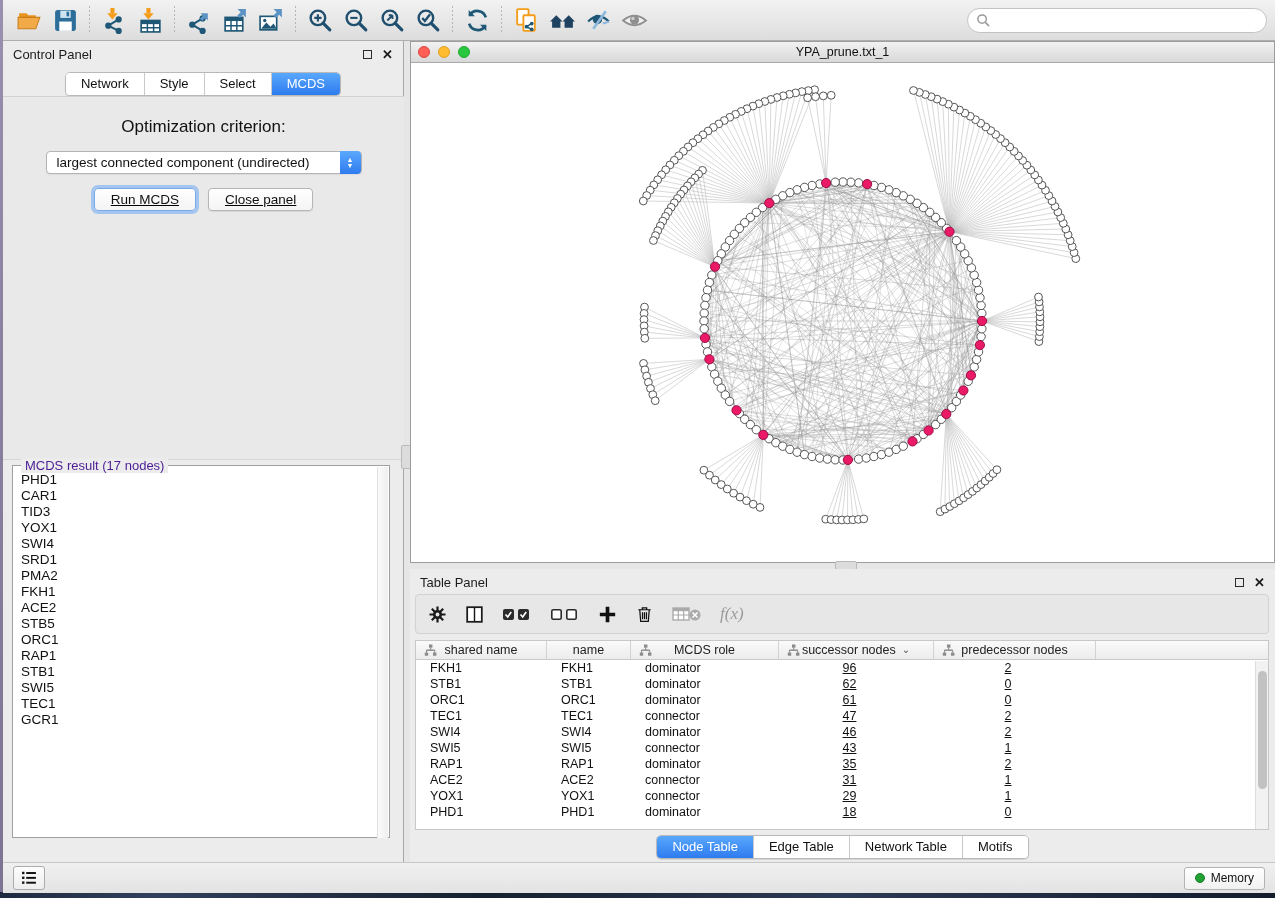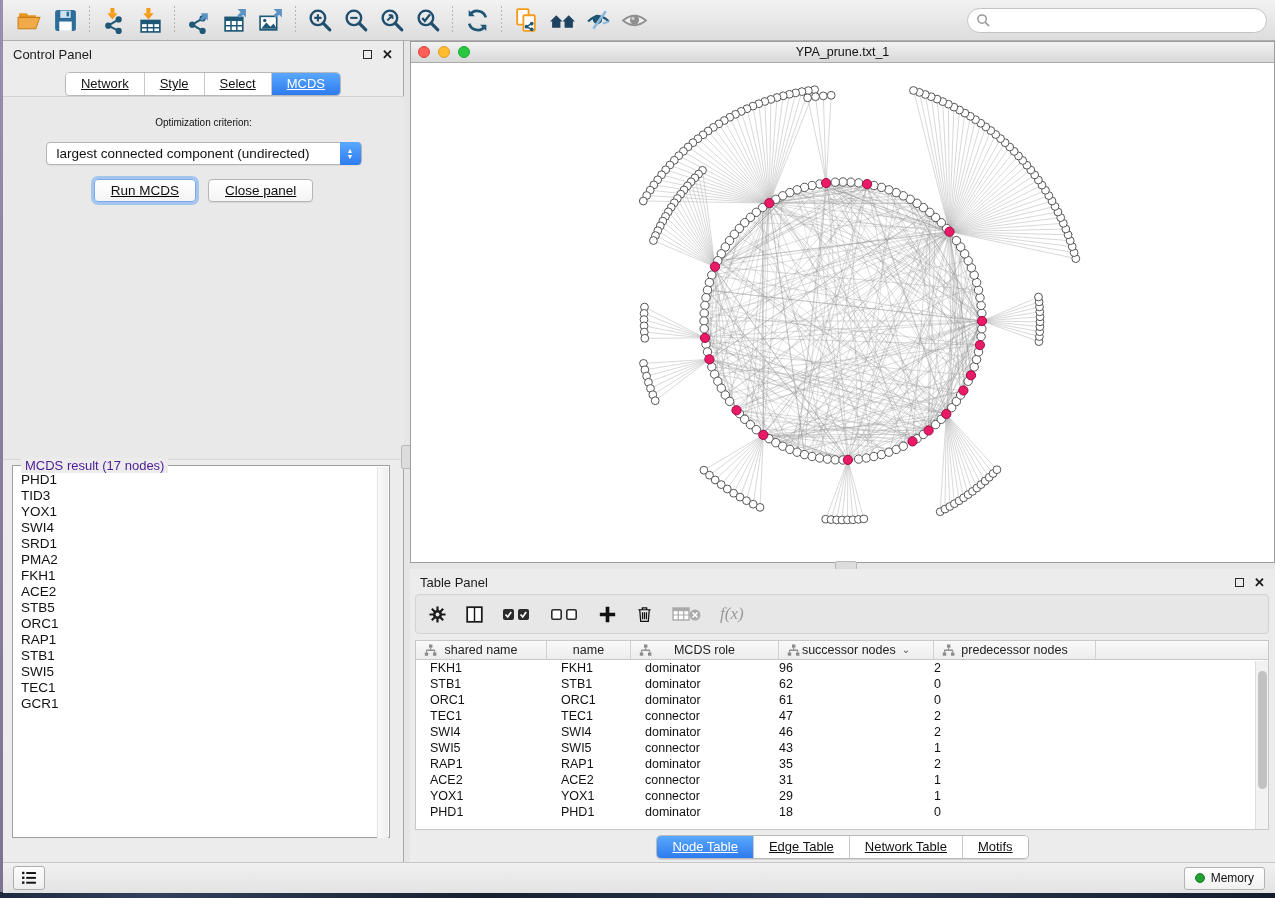--- a/index.html
+++ b/index.html
@@ -30,27 +30,27 @@
   #control-panel { position:absolute; left:3px; top:41px; width:401px; height:821px;
     background:#ececec; border-right:1px solid #a8a8a8; }
   .panel-head { height:26px; display:flex; align-items:center; padding:0 10px; }
   .panel-title { font-size:13px; color:#1c1c1c; }
   .win-btns { margin-left:auto; display:flex; align-items:center; gap:10px; }
   .float-btn { width:9px; height:9px; border:1.5px solid #2b2b2b; display:inline-block; }
   .close-btn { font-size:13px; font-weight:700; color:#1b1b1b; line-height:9px; }
   .seg { display:inline-flex; border:1px solid #b9b9b9; border-radius:5px; overflow:hidden;
     background:#fff; box-shadow:0 1px 1px rgba(0,0,0,.10); }
   .seg .tab { padding:3px 15px; font-size:13px; color:#111; background:#fff;
-    border-left:1px solid #c9c9c9; line-height:16px; white-space:nowrap;text-decoration:underline; }
+    border-left:1px solid #c9c9c9; line-height:16px; white-space:nowrap; }
   .seg .tab:first-child { border-left:none; }
   .seg .tab.active { background:linear-gradient(180deg,#59a8fc,#2e7bef); color:#fff; }
   #cp-tabs-row { display:flex; justify-content:center; margin-top:5px; height:24px; }
   #cp-content { position:absolute; left:0; top:55px; width:401px; height:364px;
     background:#e9e9e9; border-top:1px solid #d2d2d2; border-bottom:1px solid #d6d6d6; }
-  #opt-label { text-align:center; margin-top:20px; font-size:10px; color:#111; }
+  #opt-label { text-align:center; margin-top:20px; font-size:17px; color:#111; }
   #criterion-select { position:relative; margin:14px auto 0; width:316px; height:23px;
     background:#fff; border:1px solid #b4b4b4; border-radius:4px;
     font-size:13.5px; color:#111; line-height:21px; padding-left:10px;
     box-shadow:0 1px 1px rgba(0,0,0,.06); }
   #criterion-stepper { position:absolute; right:0; top:-1px; width:21px; height:23px;
     background:linear-gradient(180deg,#5aa9fd,#2e7bef); border-radius:0 4px 4px 0;
     display:flex; flex-direction:column; align-items:center; justify-content:center; }
   #criterion-stepper span { color:#fff; font-size:7px; line-height:6px; }
   #cp-buttons { display:flex; justify-content:center; gap:12px; margin-top:14px;text-decoration:underline; }
   .mac-btn { height:23px; padding:0 16px; background:linear-gradient(180deg,#ffffff,#f4f4f4);
@@ -101,21 +101,21 @@
     background:#fff; border:1px solid #c8c8c8; overflow:hidden; }
   #tbl-head { display:flex; height:19px; background:linear-gradient(180deg,#fafafa,#ececec);
     border-bottom:1px solid #c9c9c9; }
   .th { position:relative; display:flex; align-items:center; justify-content:center;
     font-size:12.5px; color:#222; border-right:1px solid #d2d2d2; flex:none; }
   .th .hicon { position:absolute; left:8px; top:3px; }
   .th .sort { margin-left:6px; font-size:10px; color:#555; line-height:10px; }
   .tr { display:flex; height:16px; background:#fff; }
   .td { flex:none; font-size:12.5px; color:#111; line-height:16px; padding-left:14px;
     white-space:nowrap; overflow:hidden; }
-  .td.num { text-align:left; padding-left:0; padding-right:14px; }
+  .td.num { text-align:center; padding-left:0; padding-right:14px;text-decoration:underline; }
   .c0 { width:131px; } .c1 { width:84px; } .c2 { width:148px; }
   .c3 { width:155px; } .c4 { width:162px; } .c5 { width:172px; border-right:none; }
   #tbl-scroll { position:absolute; right:0; top:20px; width:13px; height:169px;
     background:#f2f2f2; border-left:1px solid #dedede; }
   #tbl-thumb { position:absolute; left:2px; top:10px; width:9px; height:118px;
     background:#c2c2c2; border-radius:5px; }
   #tbl-tabs-row { position:absolute; left:0; top:266px; width:100%; display:flex; justify-content:center; }
 
   
   #status-bar { position:absolute; left:3px; top:862px; width:1272px; height:31px;
@@ -314,20 +314,21 @@
       </div>
       <div id="cp-buttons">
         <button class="mac-btn focused">Run MCDS</button>
         <button class="mac-btn">Close panel</button>
       </div>
     </div>
     <div id="mcds-fieldset">
       <span id="mcds-legend">MCDS result (17 nodes)</span>
       <ul id="mcds-list">
           <li>PHD1</li>
+          <li>CAR1</li>
           <li>TID3</li>
           <li>YOX1</li>
           <li>SWI4</li>
           <li>SRD1</li>
           <li>PMA2</li>
           <li>FKH1</li>
           <li>ACE2</li>
           <li>STB5</li>
           <li>ORC1</li>
           <li>RAP1</li>

